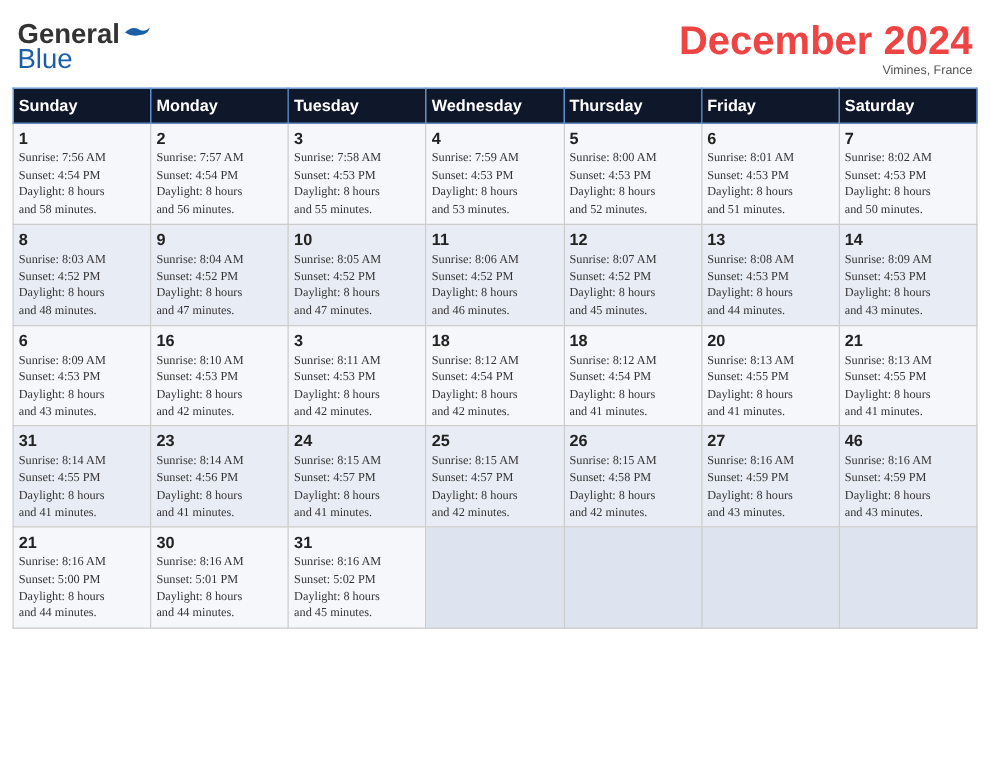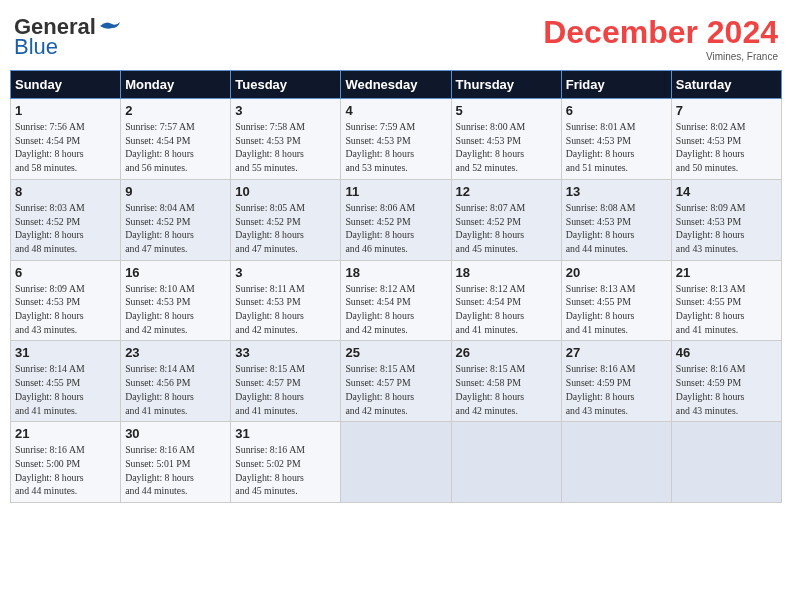--- a/index.html
+++ b/index.html
@@ -204,21 +204,21 @@
       <tr>
         <td>
           <span class="day-num">31</span>
           <div class="cell-text">Sunrise: 8:14 AM<br>Sunset: 4:55 PM<br>Daylight: 8 hours<br>and 41 minutes.</div>
         </td>
         <td>
           <span class="day-num">23</span>
           <div class="cell-text">Sunrise: 8:14 AM<br>Sunset: 4:56 PM<br>Daylight: 8 hours<br>and 41 minutes.</div>
         </td>
         <td>
-          <span class="day-num">33</span>
+          <span class="day-num">24</span>
           <div class="cell-text">Sunrise: 8:15 AM<br>Sunset: 4:57 PM<br>Daylight: 8 hours<br>and 41 minutes.</div>
         </td>
         <td>
           <span class="day-num">25</span>
           <div class="cell-text">Sunrise: 8:15 AM<br>Sunset: 4:57 PM<br>Daylight: 8 hours<br>and 42 minutes.</div>
         </td>
         <td>
           <span class="day-num">26</span>
           <div class="cell-text">Sunrise: 8:15 AM<br>Sunset: 4:58 PM<br>Daylight: 8 hours<br>and 42 minutes.</div>
         </td>

